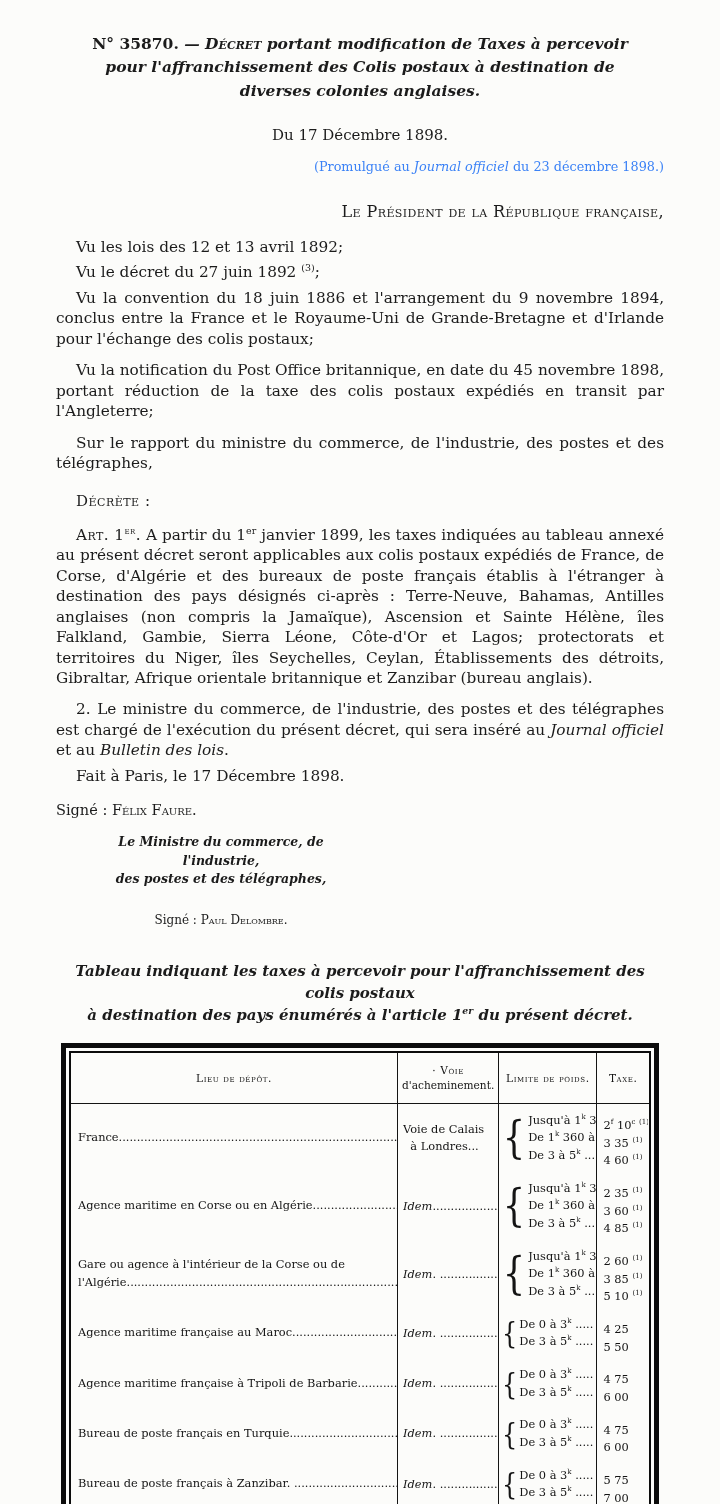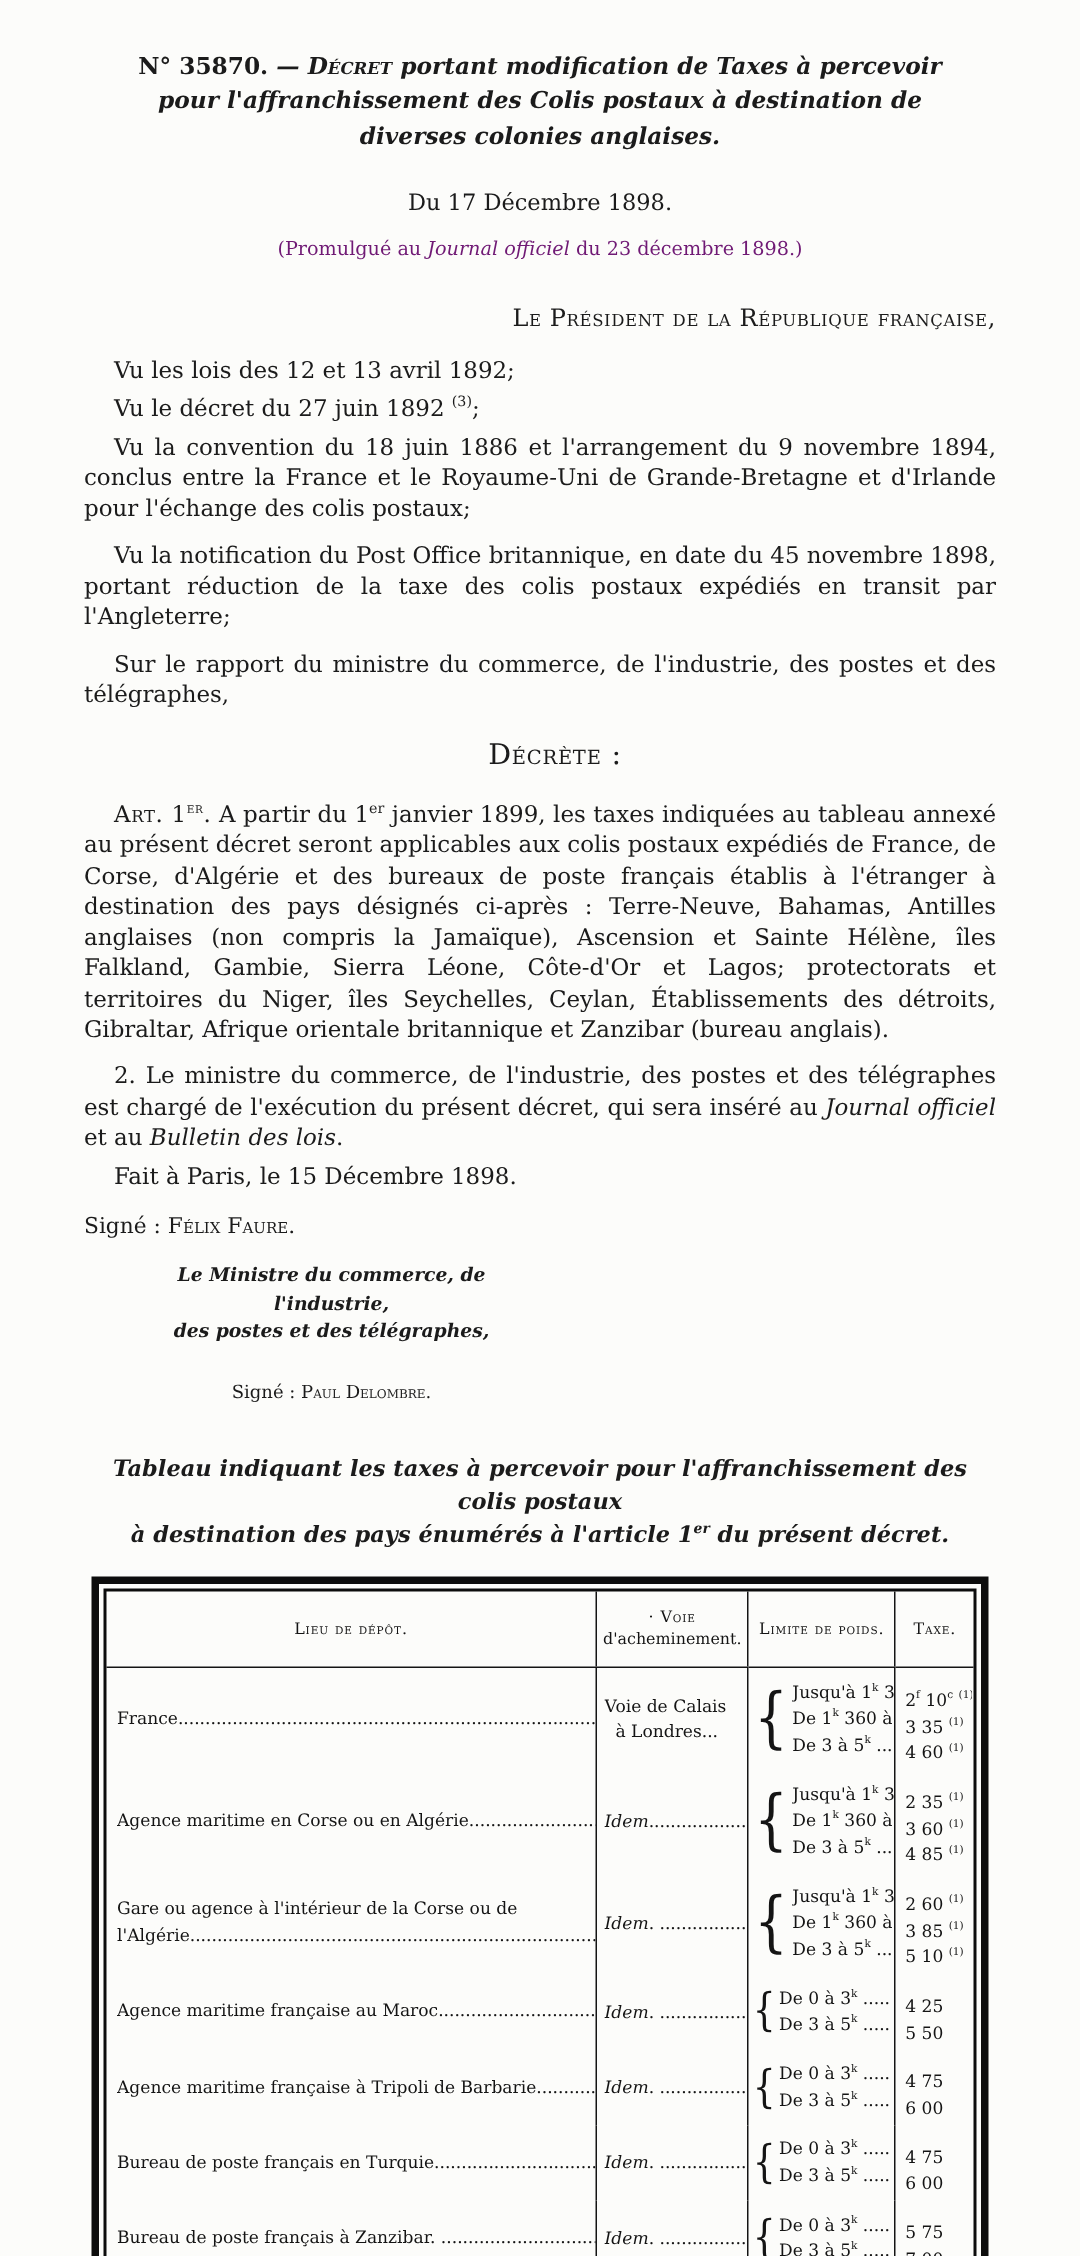--- a/index.html
+++ b/index.html
@@ -14,27 +14,27 @@
   .sc{font-variant:small-caps;}
 
   
   .doc-title{
     text-align:center;font-style:italic;font-weight:700;
     font-size:15.5px;line-height:1.5;margin:6px 14px 0;
   }
   .doc-title .num{font-style:normal;font-weight:700;}
   .doc-title .kw{font-variant:small-caps;}
   .date-line{text-align:center;font-size:15px;margin-top:24px;}
-  .promulg{text-align:center;font-size:12.8px;margin-top:9px;color:#701a75;}
+  .promulg{text-align:right;font-size:12.8px;margin-top:9px;color:#3b82f6;}
 
   
   .president{margin-top:28px;text-indent:20px;font-size:16px;letter-spacing:.4px;text-align:right;}
   p.para{margin:5px 0 0;text-indent:20px;font-size:15.3px;line-height:1.34;text-align:justify;}
   p.gap{margin-top:11px;}
-  .decrete{margin-top:18px;text-indent:20px;font-size:19px;letter-spacing:.5px;text-align:center;}
+  .decrete{margin-top:18px;text-indent:20px;font-size:15px;letter-spacing:.5px;}
   .art-label{font-variant:small-caps;letter-spacing:.4px;}
 
   
   .sig-president{margin-top:16px;text-align:left;padding-right:62px;font-size:14.5px;}
   .minister{margin:8px 0 0 30px;width:270px;text-align:center;
     font-style:italic;font-weight:700;font-size:12.5px;line-height:1.5;}
   .minister-sig{margin-top:22px;font-style:normal;font-weight:400;font-size:12px;}
 
   
   .tbl-caption{margin-top:32px;text-align:center;font-style:italic;font-weight:700;
@@ -87,21 +87,21 @@
   <p class="para gap">Sur le rapport du ministre du commerce, de l'industrie, des postes et des télégraphes,</p>
 
   <p class="decrete sc">Décrète :</p>
 
   <p class="para gap"><span class="art-label">Art. 1<sup>er</sup>.</span>
     <span>A partir du 1<sup>er</sup> janvier 1899, les taxes indiquées au tableau annexé au présent décret seront applicables aux colis postaux expédiés de France, de Corse, d'Algérie et des bureaux de poste français établis à l'étranger à destination des pays désignés ci-après : Terre-Neuve, Bahamas, Antilles anglaises (non compris la Jamaïque), Ascension et Sainte Hélène, îles Falkland, Gambie, Sierra Léone, Côte-d'Or et Lagos; protectorats et territoires du Niger, îles Seychelles, Ceylan, Établissements des détroits, Gibraltar, Afrique orientale britannique et Zanzibar (bureau anglais).</span></p>
 
   <p class="para gap"><span>2.</span>
     <span>Le ministre du commerce, de l'industrie, des postes et des télégraphes est chargé de l'exécution du présent décret, qui sera inséré au <i>Journal officiel</i> et au <i>Bulletin des lois</i>.</span></p>
 
-  <p class="para">Fait à Paris, le 15 Décembre 1898.</p>
+  <p class="para">Fait à Paris, le 17 Décembre 1898.</p>
 
   <p class="sig-president"><span>Signé : </span><span class="sc">Félix Faure.</span></p>
 
   <div class="minister">
     <div>Le Ministre du commerce, de l'industrie,</div>
     <div>des postes et des télégraphes,</div>
     <div class="minister-sig"><span>Signé : </span><span class="sc">Paul Delombre.</span></div>
   </div>
 
   <p class="tbl-caption"><span>Tableau indiquant les taxes à percevoir pour l'affranchissement des colis postaux</span><br><span>à destination des pays énumérés à l'article 1<sup>er</sup> du présent décret.</span></p>

